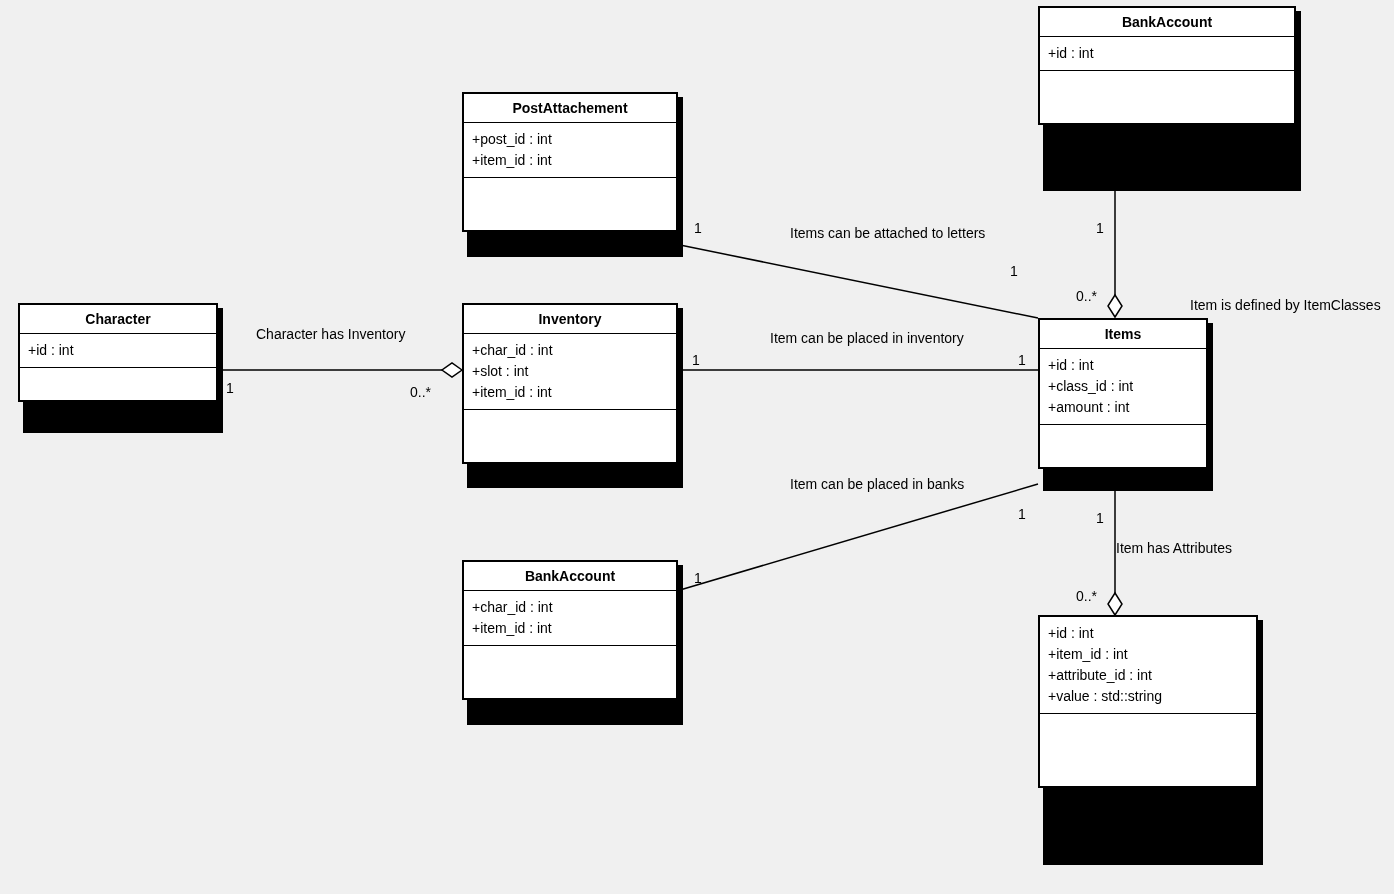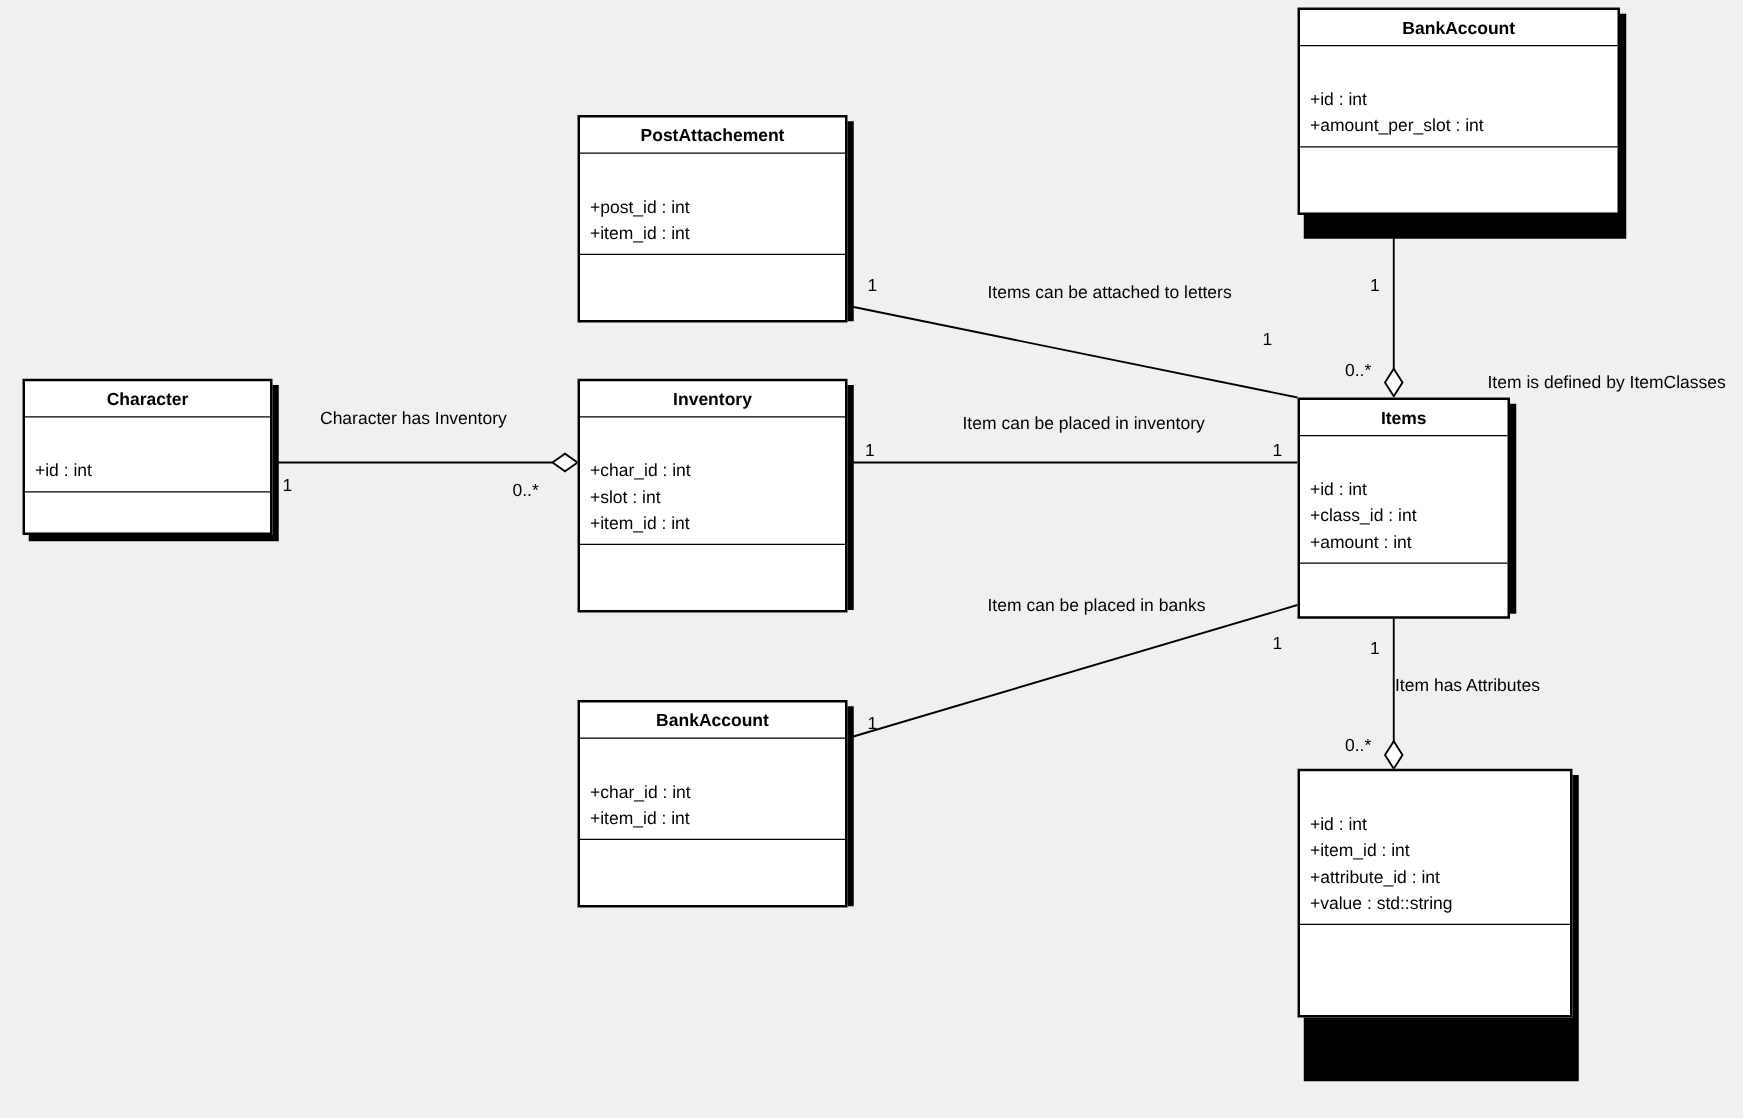--- a/index.html
+++ b/index.html
@@ -30,21 +30,20 @@
     font-weight: bold;
     text-align: center;
     border-bottom: 1.5px solid #000;
     padding: 6px 4px;
   }
   .uml-attrs {
     border-bottom: 1.5px solid #000;
     padding: 6px 8px;
     min-height: 20px;
     line-height: 1.5;
-    margin-top: 26px;
   }
   .uml-ops {
     padding: 6px 8px;
     min-height: 20px;
   }
   .label {
     position: absolute;
     background: transparent;
     white-space: nowrap;
   }
@@ -124,21 +123,20 @@
     <div class="uml-ops" style="min-height:40px;"></div>
   </div>
 </div>
 
 <div class="uml-class" style="left:1038px; top:6px;">
   <div class="shadow" style="left:5px; top:5px; width:258px; height:180px;"></div>
   <div class="uml-box" style="width:254px;">
     <div class="uml-title">BankAccount</div>
     <div class="uml-attrs">
       <div>+id : int</div>
-      <div>+amount_per_slot : int</div>
     </div>
     <div class="uml-ops" style="min-height:40px;"></div>
   </div>
 </div>
 
 <div class="uml-class" style="left:1038px; top:318px;">
   <div class="shadow" style="left:5px; top:5px; width:170px; height:168px;"></div>
   <div class="uml-box" style="width:166px;">
     <div class="uml-title">Items</div>
     <div class="uml-attrs">

